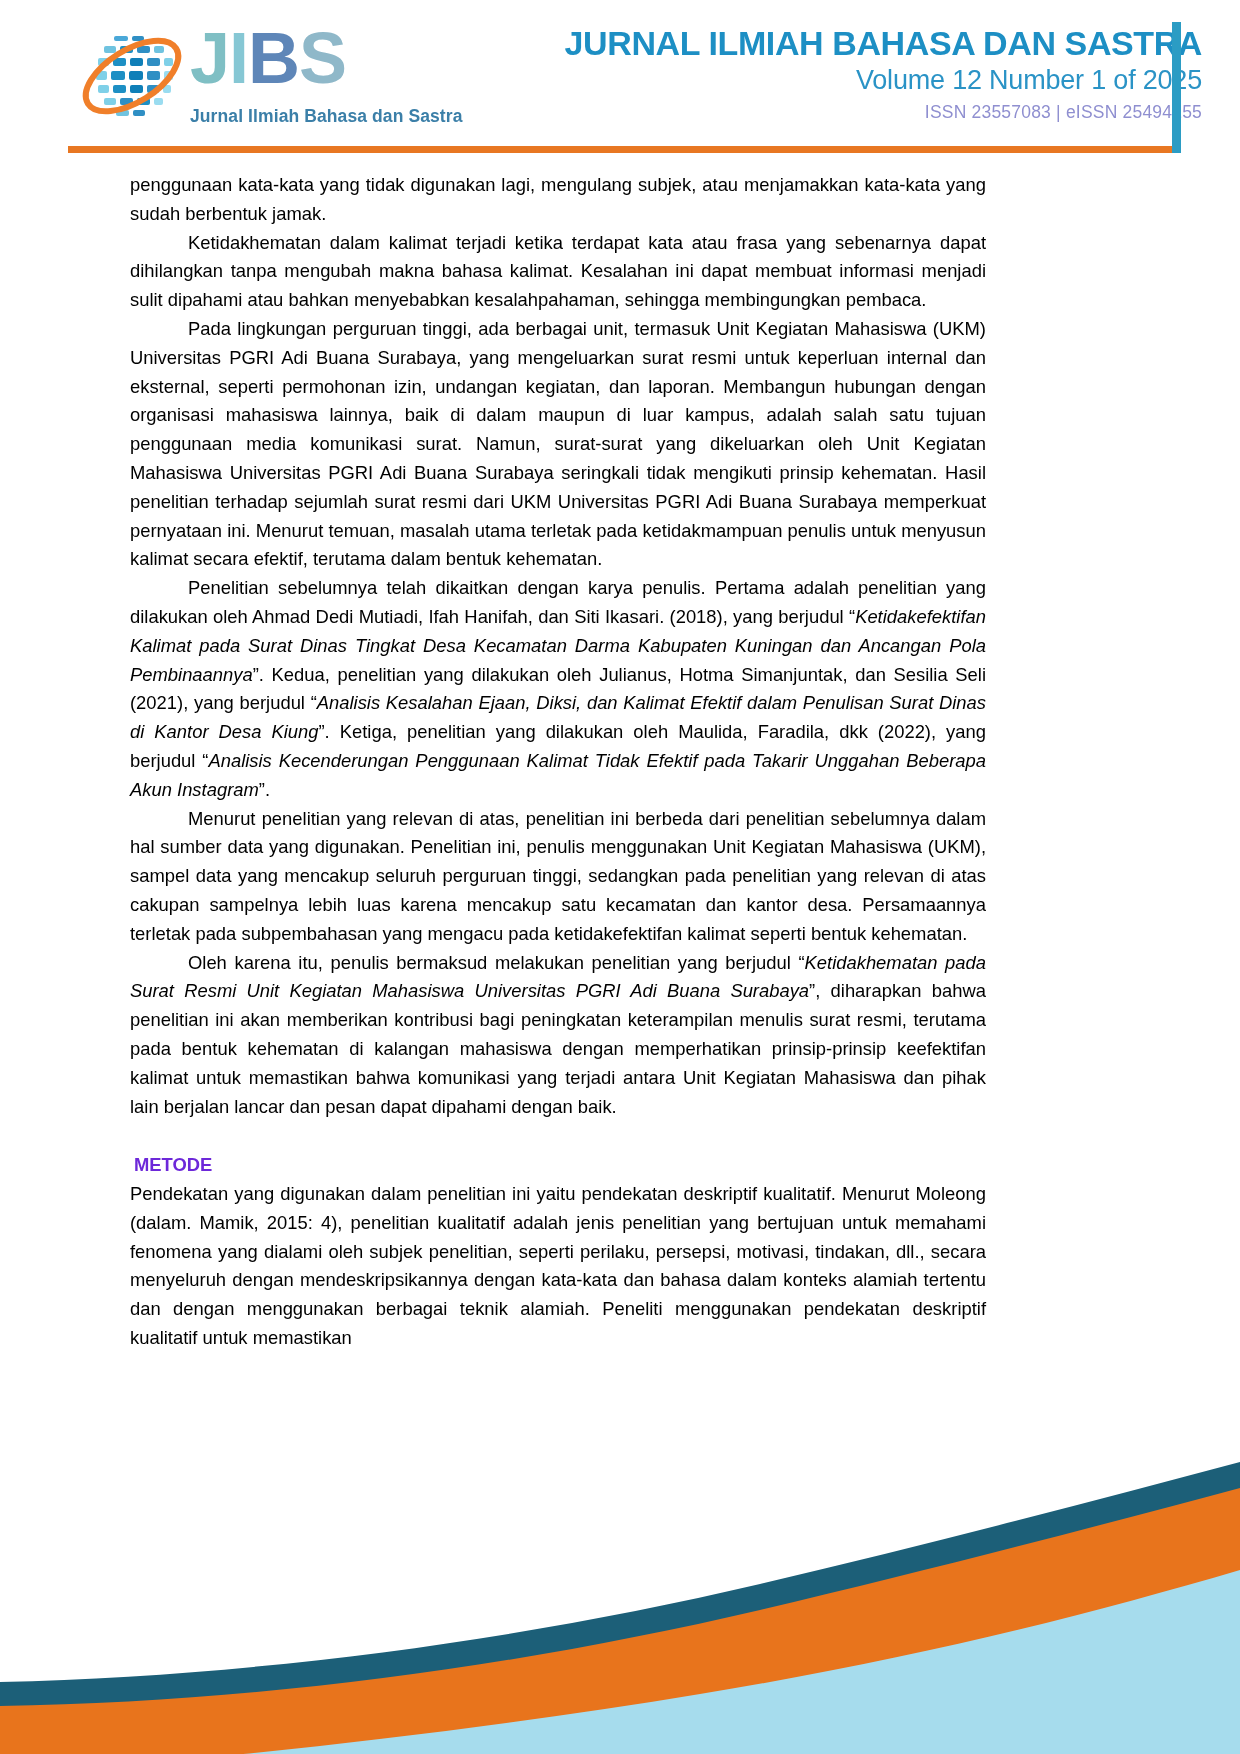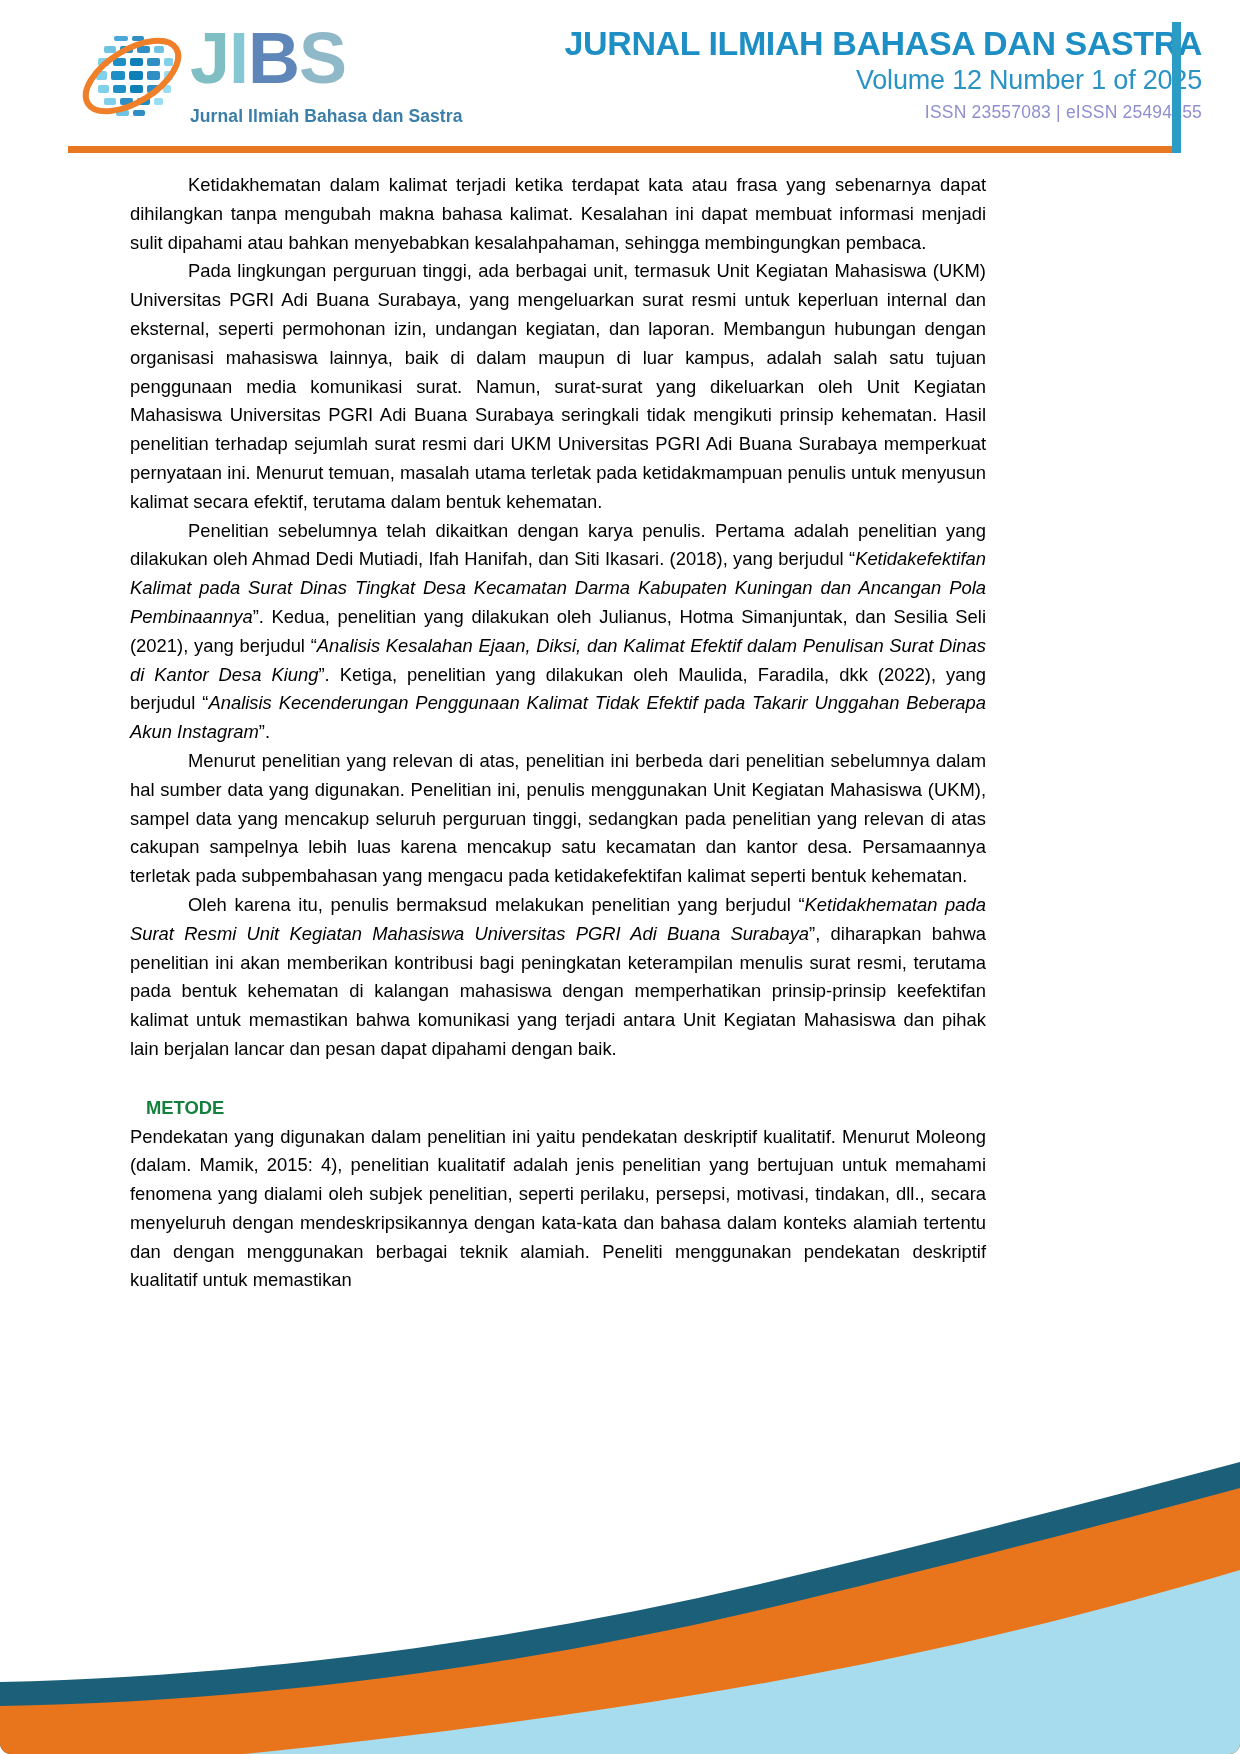--- a/index.html
+++ b/index.html
@@ -10,21 +10,20 @@
     background: #ffffff;
     font-family: "Liberation Sans", sans-serif;
   }
 
   .page {
     position: relative;
     width: 1240px;
     height: 1754px;
     overflow: hidden;
     background: #ffffff;
-    border-radius: 11px;
   }
 
   
   .masthead {
     position: absolute;
     left: 0; top: 0;
     width: 1240px;
     height: 152px;
   }
 
@@ -136,22 +135,22 @@
     text-justify: inter-word;
     color: #000000;
     margin: 0;
   }
   p.indent { text-indent: 58px; }
   em.ttl { font-style: italic; }
 
   h2.section-heading {
     font-size: 18.4px;
     font-weight: bold;
-    color: #15803d;
-    margin: 30px 0 0 16px;
+    color: #6d28d9;
+    margin: 30px 0 0 4px;
     line-height: 1.565;
   }
 
   .page-number {
     position: absolute;
     right: 54px;
     top: 1628px;
     font-size: 17px;
     font-weight: bold;
     color: #000000;
@@ -218,20 +217,21 @@
       <div class="journal-volume">Volume 12 Number 1 of 2025</div>
       <div class="journal-issn">ISSN 23557083 | eISSN 25494155</div>
     </div>
 
     <div class="header-rule-orange"></div>
     <div class="header-rule-teal"></div>
   </div>
 
   <div class="content">
 
+    <p class="body">penggunaan kata-kata yang tidak digunakan lagi, mengulang subjek, atau menjamakkan kata-kata yang sudah berbentuk jamak.</p>
 
     <p class="body indent">Ketidakhematan dalam kalimat terjadi ketika terdapat kata atau frasa yang sebenarnya dapat dihilangkan tanpa mengubah makna bahasa kalimat. Kesalahan ini dapat membuat informasi menjadi sulit dipahami atau bahkan menyebabkan kesalahpahaman, sehingga membingungkan pembaca.</p>
 
     <p class="body indent">Pada lingkungan perguruan tinggi, ada berbagai unit, termasuk Unit Kegiatan Mahasiswa (UKM) Universitas PGRI Adi Buana Surabaya, yang mengeluarkan surat resmi untuk keperluan internal dan eksternal, seperti permohonan izin, undangan kegiatan, dan laporan. Membangun hubungan dengan organisasi mahasiswa lainnya, baik di dalam maupun di luar kampus, adalah salah satu tujuan penggunaan media komunikasi surat. Namun, surat-surat yang dikeluarkan oleh Unit Kegiatan Mahasiswa Universitas PGRI Adi Buana Surabaya seringkali tidak mengikuti prinsip kehematan. Hasil penelitian terhadap sejumlah surat resmi dari UKM Universitas PGRI Adi Buana Surabaya memperkuat pernyataan ini. Menurut temuan, masalah utama terletak pada ketidakmampuan penulis untuk menyusun kalimat secara efektif, terutama dalam bentuk kehematan.</p>
 
     <p class="body indent"><span>Penelitian sebelumnya telah dikaitkan dengan karya penulis. Pertama adalah penelitian yang dilakukan oleh Ahmad Dedi Mutiadi, Ifah Hanifah, dan Siti Ikasari. (2018), yang berjudul “</span><em class="ttl">Ketidakefektifan Kalimat pada Surat Dinas Tingkat Desa Kecamatan Darma Kabupaten Kuningan dan Ancangan Pola Pembinaannya</em><span>”. Kedua, penelitian yang dilakukan oleh Julianus, Hotma Simanjuntak, dan Sesilia Seli (2021), yang berjudul “</span><em class="ttl">Analisis Kesalahan Ejaan, Diksi, dan Kalimat Efektif dalam Penulisan Surat Dinas di Kantor Desa Kiung</em><span>”. Ketiga, penelitian yang dilakukan oleh Maulida, Faradila, dkk (2022), yang berjudul “</span><em class="ttl">Analisis Kecenderungan Penggunaan Kalimat Tidak Efektif pada Takarir Unggahan Beberapa Akun Instagram</em><span>”.</span></p>
 
     <p class="body indent">Menurut penelitian yang relevan di atas, penelitian ini berbeda dari penelitian sebelumnya dalam hal sumber data yang digunakan. Penelitian ini, penulis menggunakan Unit Kegiatan Mahasiswa (UKM), sampel data yang mencakup seluruh perguruan tinggi, sedangkan pada penelitian yang relevan di atas cakupan sampelnya lebih luas karena mencakup satu kecamatan dan kantor desa. Persamaannya terletak pada subpembahasan yang mengacu pada ketidakefektifan kalimat seperti bentuk kehematan.</p>
 
     <p class="body indent"><span>Oleh karena itu, penulis bermaksud melakukan penelitian yang berjudul “</span><em class="ttl">Ketidakhematan pada Surat Resmi Unit Kegiatan Mahasiswa Universitas PGRI Adi Buana Surabaya</em><span>”, diharapkan bahwa penelitian ini akan memberikan kontribusi bagi peningkatan keterampilan menulis surat resmi, terutama pada bentuk kehematan di kalangan mahasiswa dengan memperhatikan prinsip-prinsip keefektifan kalimat untuk memastikan bahwa komunikasi yang terjadi antara Unit Kegiatan Mahasiswa dan pihak lain berjalan lancar dan pesan dapat dipahami dengan baik.</span></p>

